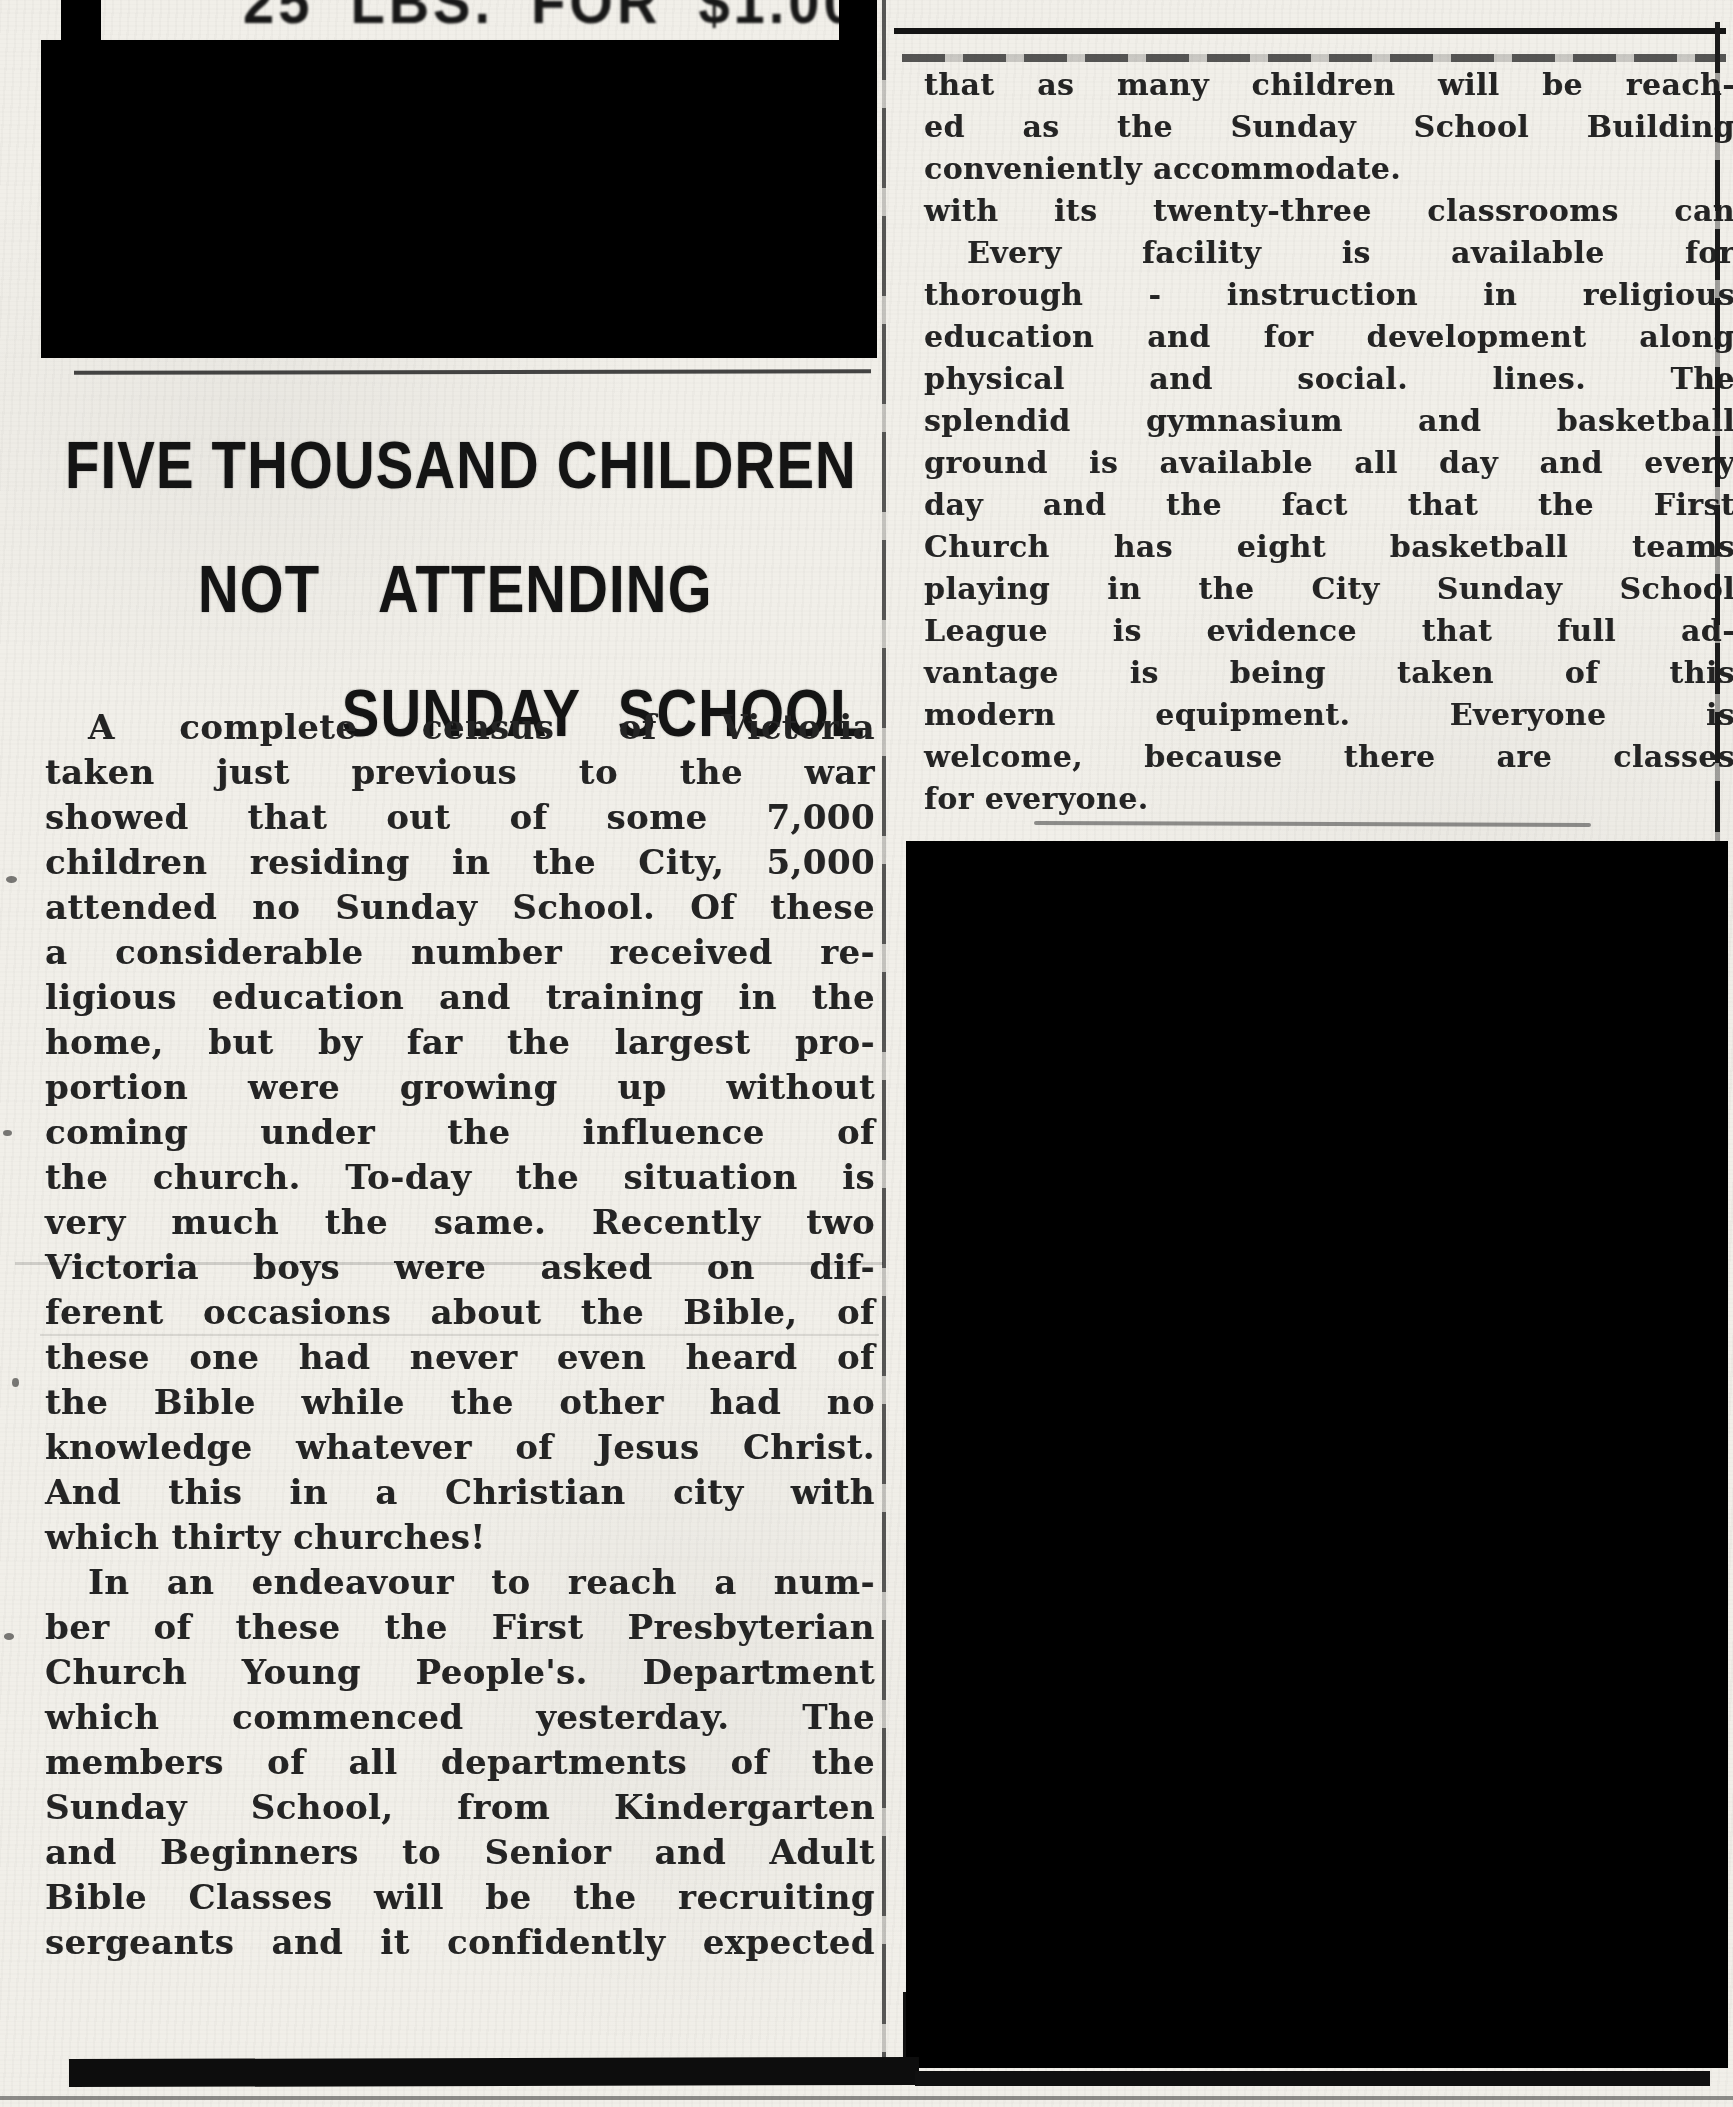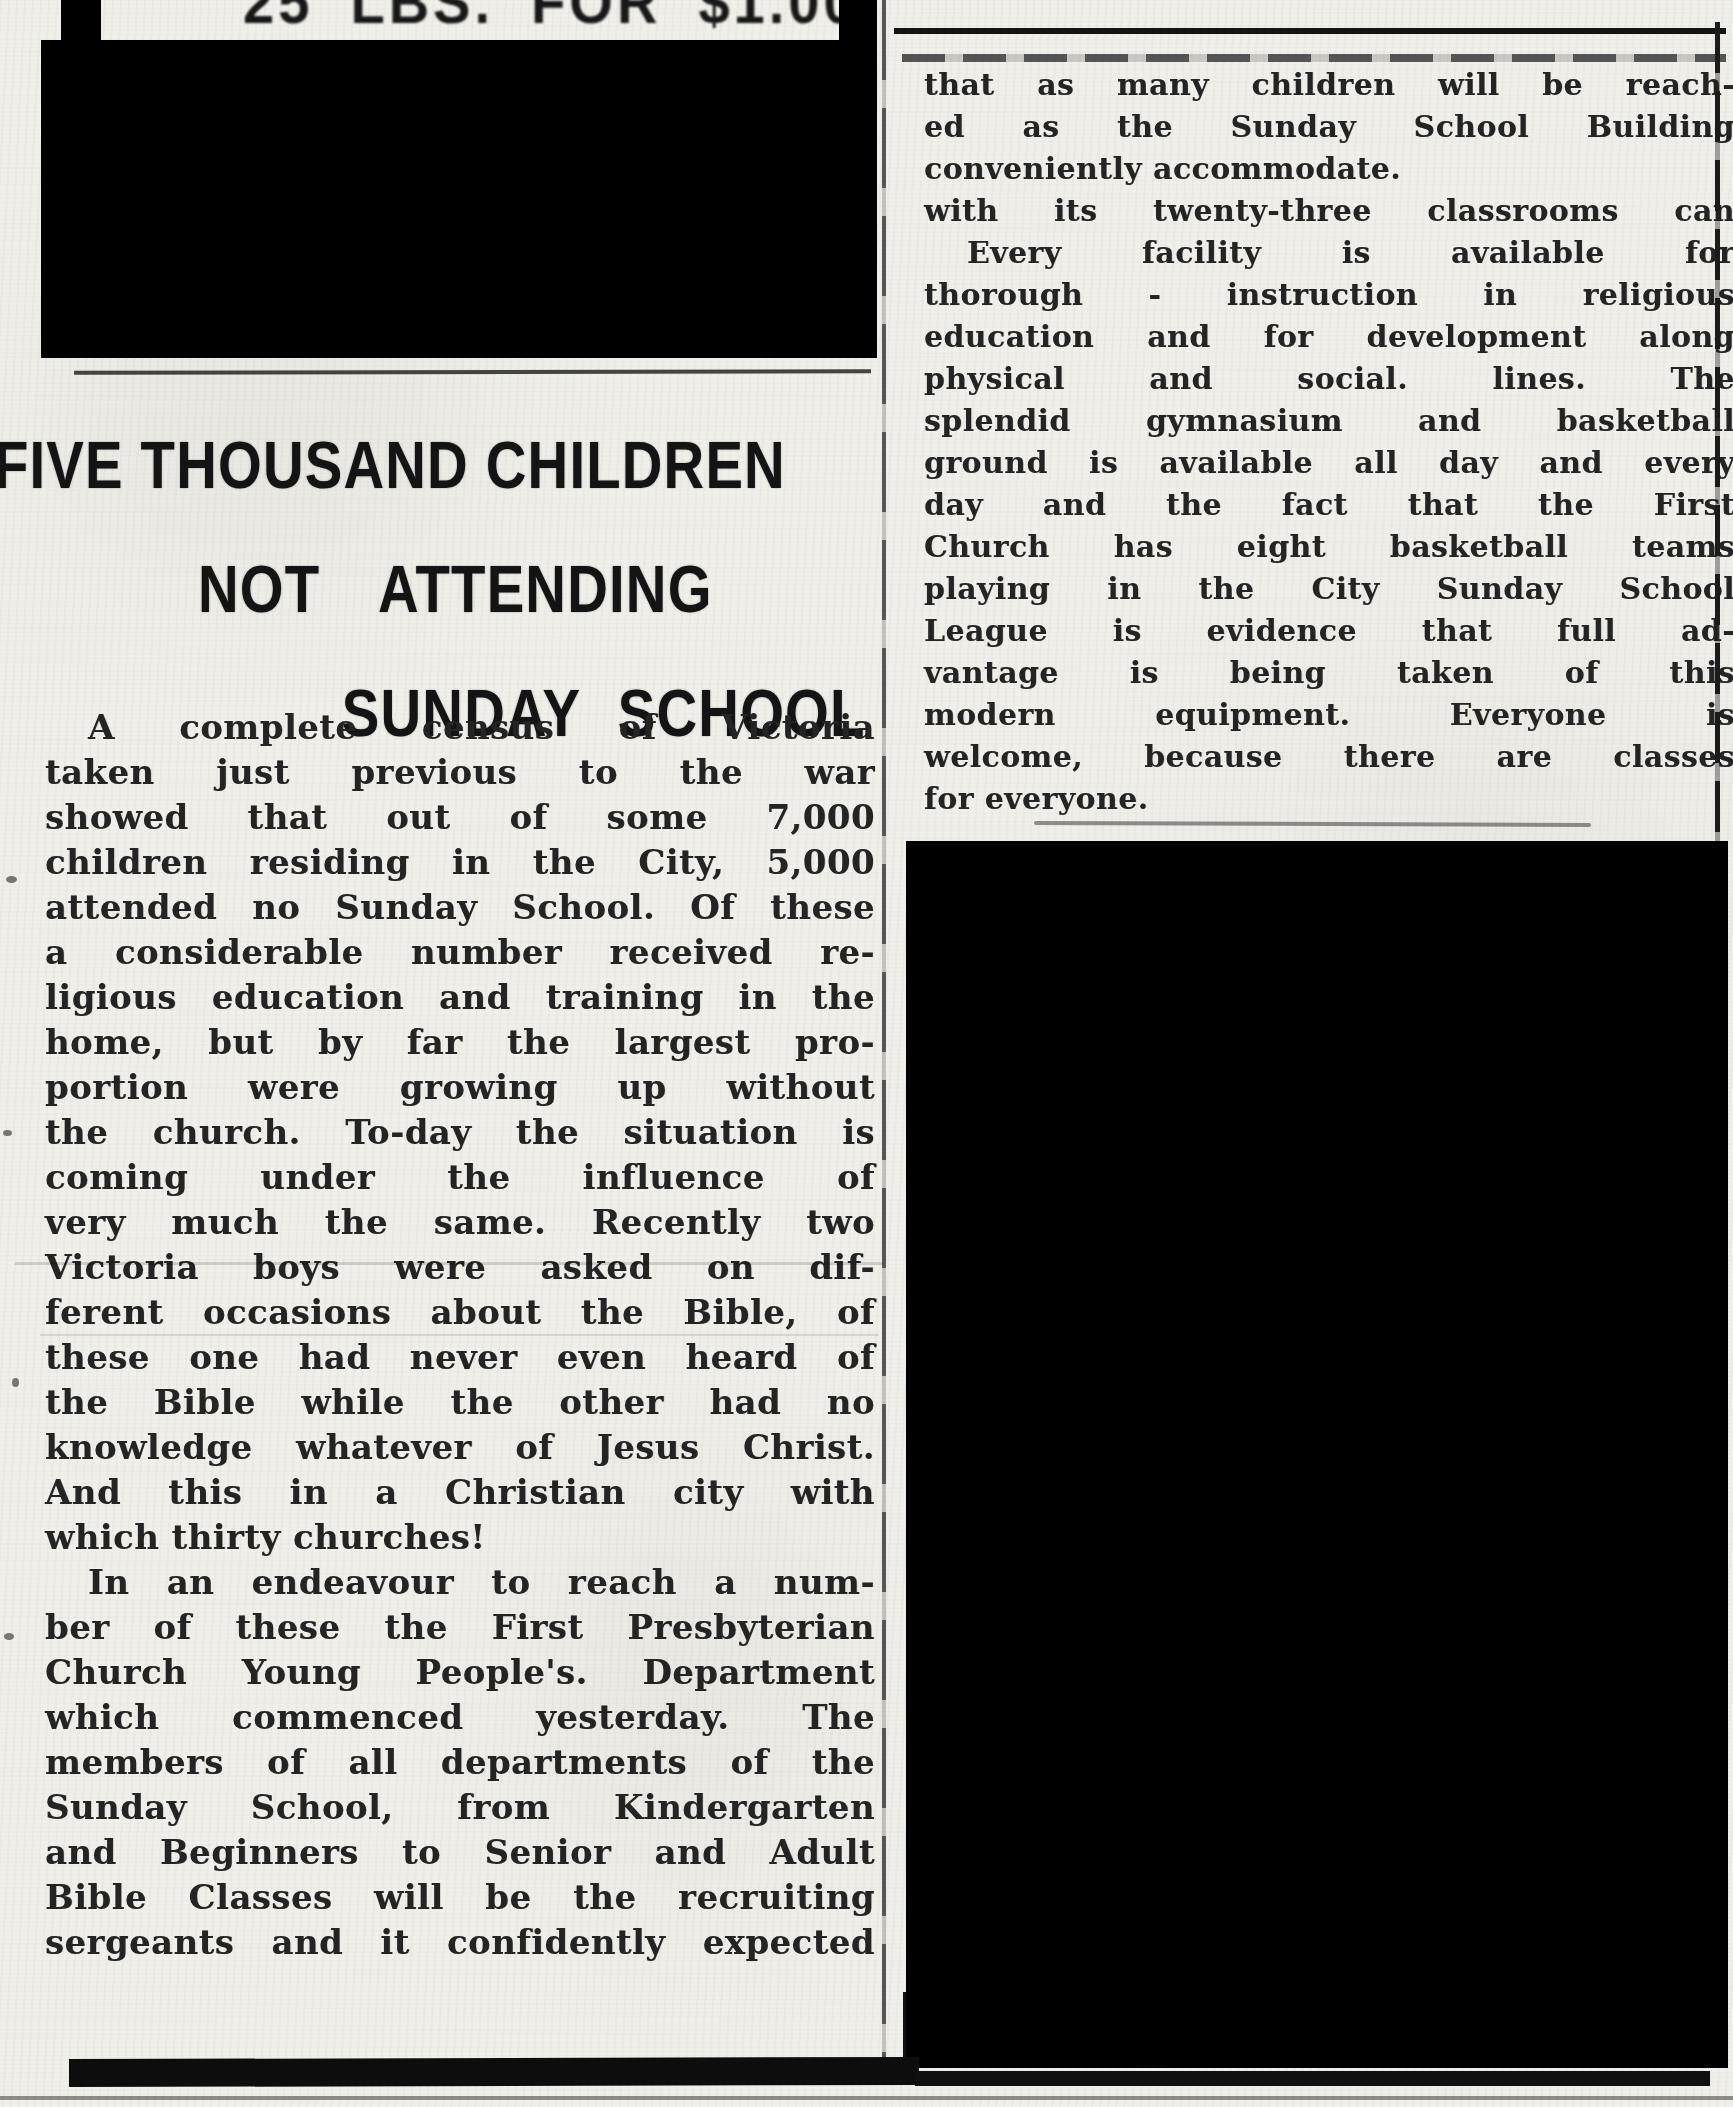--- a/index.html
+++ b/index.html
@@ -89,21 +89,21 @@
   .hl-line span {
     font-family: "Liberation Sans", sans-serif;
     font-weight: 700;
     font-size: 67px;
     letter-spacing: 1.4px;
     white-space: nowrap;
     color: var(--headline_ink, #141414);
     text-shadow: 0 0 2.2px rgba(0,0,0,.35);
     transform: scaleX(.84);
   }
-  .hl1 { justify-content: center; padding-left: 20px; }
+  .hl1 { justify-content: flex-start; padding-left: 20px; }
   .hl1 span { transform-origin: left center; }
   .hl2 { justify-content: center; }
   .hl2 span { word-spacing: 51px; transform-origin: center center; }
   .hl3 { justify-content: flex-end; }
   .hl3 span { word-spacing: 24.6px; transform-origin: right center; }
 
   
   .column {
     position: absolute;
     color: var(--ink, #242424);
@@ -147,22 +147,22 @@
       <div class="para">
         <div class="line indent">A complete census of Victoria</div>
         <div class="line">taken just previous to the war</div>
         <div class="line">showed that out of some 7,000</div>
         <div class="line">children residing in the City, 5,000</div>
         <div class="line">attended no Sunday School. Of these</div>
         <div class="line">a considerable number received re-</div>
         <div class="line">ligious education and training in the</div>
         <div class="line">home, but by far the largest pro-</div>
         <div class="line">portion were growing up without</div>
+        <div class="line">coming under the influence of</div>
         <div class="line">the church. To-day the situation is</div>
-        <div class="line">coming under the influence of</div>
         <div class="line">very much the same. Recently two</div>
         <div class="line">Victoria boys were asked on dif-</div>
         <div class="line">ferent occasions about the Bible, of</div>
         <div class="line">these one had never even heard of</div>
         <div class="line">the Bible while the other had no</div>
         <div class="line">knowledge whatever of Jesus Christ.</div>
         <div class="line">And this in a Christian city with</div>
         <div class="line endline">which thirty churches!</div>
       </div>
       <div class="para">

